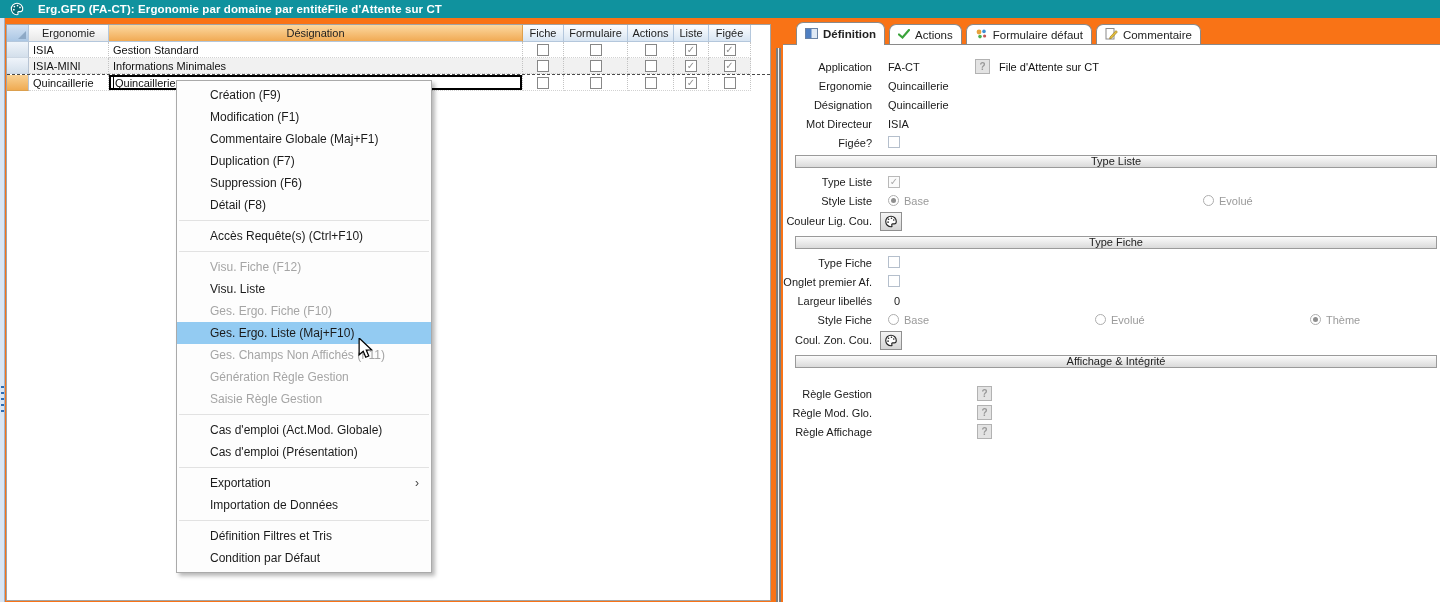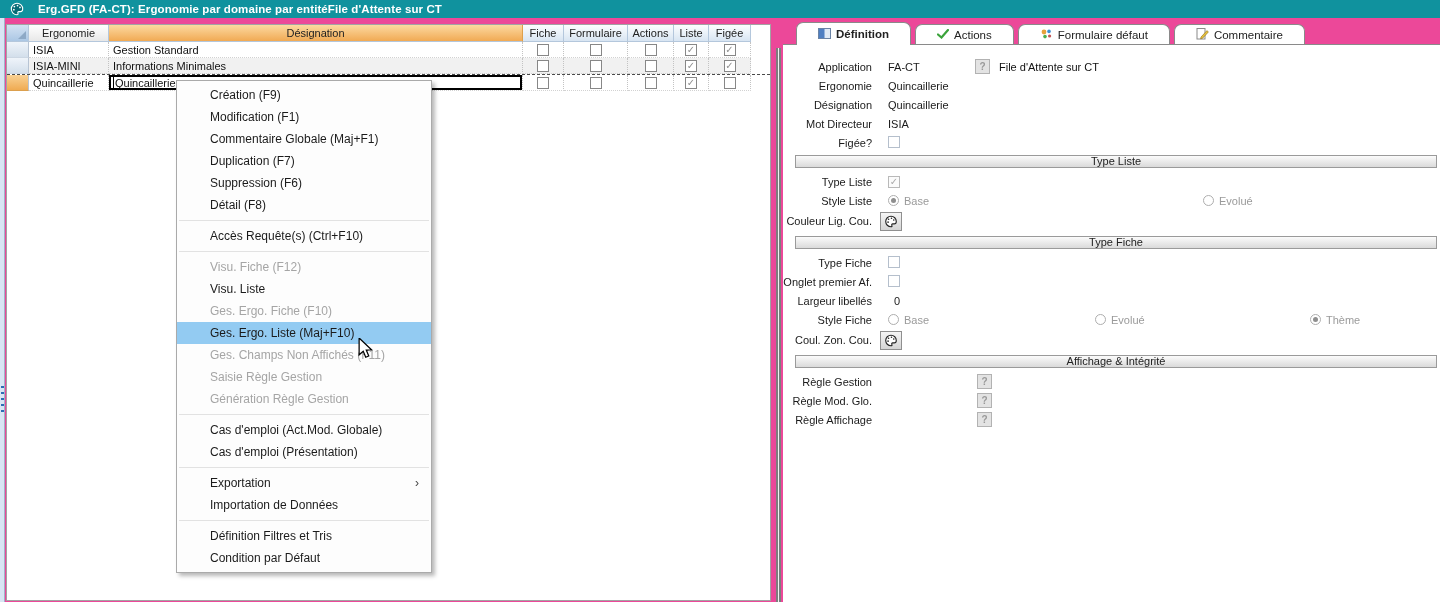--- a/index.html
+++ b/index.html
@@ -1,16 +1,16 @@
 <!DOCTYPE html>
 <html><head>
 <meta charset="utf-8">
 <style>
   html,body{margin:0;padding:0;background:#fff;}
-  .screen{position:relative;width:1440px;height:602px;background:#ec4899;overflow:hidden;
+  .screen{position:relative;width:1440px;height:602px;background:#f97316;overflow:hidden;
           font-family:"Liberation Sans",sans-serif;font-size:11px;color:#111;}
 
   
   .titlebar{position:absolute;left:0;top:0;width:1440px;height:18px;background:#10929E;
             display:flex;align-items:center;}
   .titlebar .app-icon{margin-left:10px;display:inline-flex;}
   .title-text{color:#fff;font-weight:bold;font-size:11.5px;margin-left:14px;letter-spacing:.1px;}
 
   
   .left-strip{position:absolute;left:0;top:18px;width:5px;height:584px;background:#d9e6f4;
@@ -56,21 +56,21 @@
   .radio.on::after{content:"";position:absolute;left:2px;top:2px;width:5px;height:5px;border-radius:50%;background:#8f8f8f;}
   .rlabel{color:#9a9a9a;margin-left:5px;}
 
   
   .splitter{position:absolute;left:776px;top:48px;width:5px;height:554px;box-sizing:border-box;
             border-left:2px solid #7d7d7d;border-right:2px solid #7d7d7d;background:#f2f2f2;}
 
   
   .tabstrip{position:absolute;left:783px;top:18px;width:657px;height:27px;box-sizing:border-box;
             border-bottom:1px solid #8a8a8a;display:flex;align-items:flex-end;padding-left:13px;}
-  .tab{display:inline-flex;align-items:center;gap:5px;height:20px;padding:0 21px;box-sizing:border-box;
+  .tab{display:inline-flex;align-items:center;gap:5px;height:20px;padding:0 8px;box-sizing:border-box;
        border:1px solid #8a8a8a;border-bottom:none;border-radius:7px 7px 0 0;background:#fff;
        margin-right:4px;font-size:11.5px;color:#222;position:relative;}
   .tab.active{font-weight:bold;height:23px;margin-bottom:-1px;z-index:2;background:#fff;}
 
   .panel{position:absolute;left:783px;top:45px;width:657px;height:557px;background:#fff;}
   .prow{display:flex;align-items:center;height:19px;position:relative;}
   .prow.tall{height:22px;}
   .plabel{width:89px;text-align:right;flex:none;color:#1a1a1a;}
   .pval{margin-left:16px;color:#1a1a1a;}
   .abs{position:absolute;display:inline-flex;align-items:center;}
@@ -336,21 +336,21 @@
               <circle cx="8.6" cy="4" r="1" fill="#222"></circle>
               <circle cx="11.4" cy="6.2" r="1" fill="#222"></circle>
               <circle cx="4.4" cy="8.8" r="1" fill="#222"></circle>
             </svg>
         </span>
       </span>
     </div>
 
     <div class="sectionbar" style="margin-top:4px;">Affichage &amp; Intégrité</div>
 
-    <div class="prow" style="margin-top:4px;">
+    <div class="prow" style="margin-top:16px;">
       <span class="plabel">Règle Gestion</span>
       <span class="abs" style="left:194px;">
           <span class="helpbtn">?</span>
         </span>
     </div>
     <div class="prow">
       <span class="plabel">Règle Mod. Glo.</span>
       <span class="abs" style="left:194px;">
           <span class="helpbtn">?</span>
         </span>
@@ -396,24 +396,24 @@
     <div class="mi disabled">
         <span>Ges. Ergo. Fiche (F10)</span>
       </div>
     <div class="mi hl">
         <span>Ges. Ergo. Liste (Maj+F10)</span>
       </div>
     <div class="mi disabled">
         <span>Ges. Champs Non Affichés (F11)</span>
       </div>
     <div class="mi disabled">
+        <span>Génération Règle Gestion</span>
+      </div>
+    <div class="mi disabled">
         <span>Saisie Règle Gestion</span>
-      </div>
-    <div class="mi disabled">
-        <span>Génération Règle Gestion</span>
       </div>
     <div class="msep"></div>
     <div class="mi">
         <span>Cas d'emploi (Act.Mod. Globale)</span>
       </div>
     <div class="mi">
         <span>Cas d'emploi (Présentation)</span>
       </div>
     <div class="msep"></div>
     <div class="mi">

